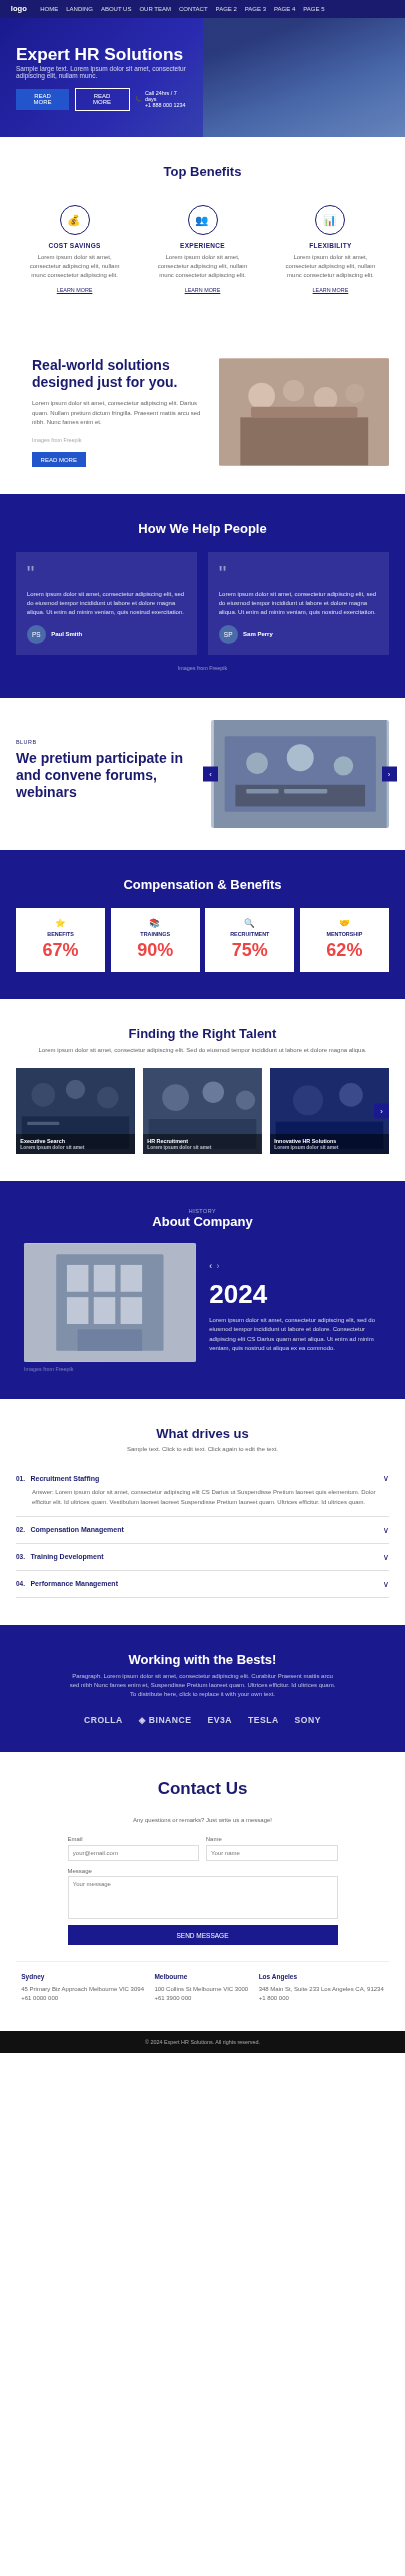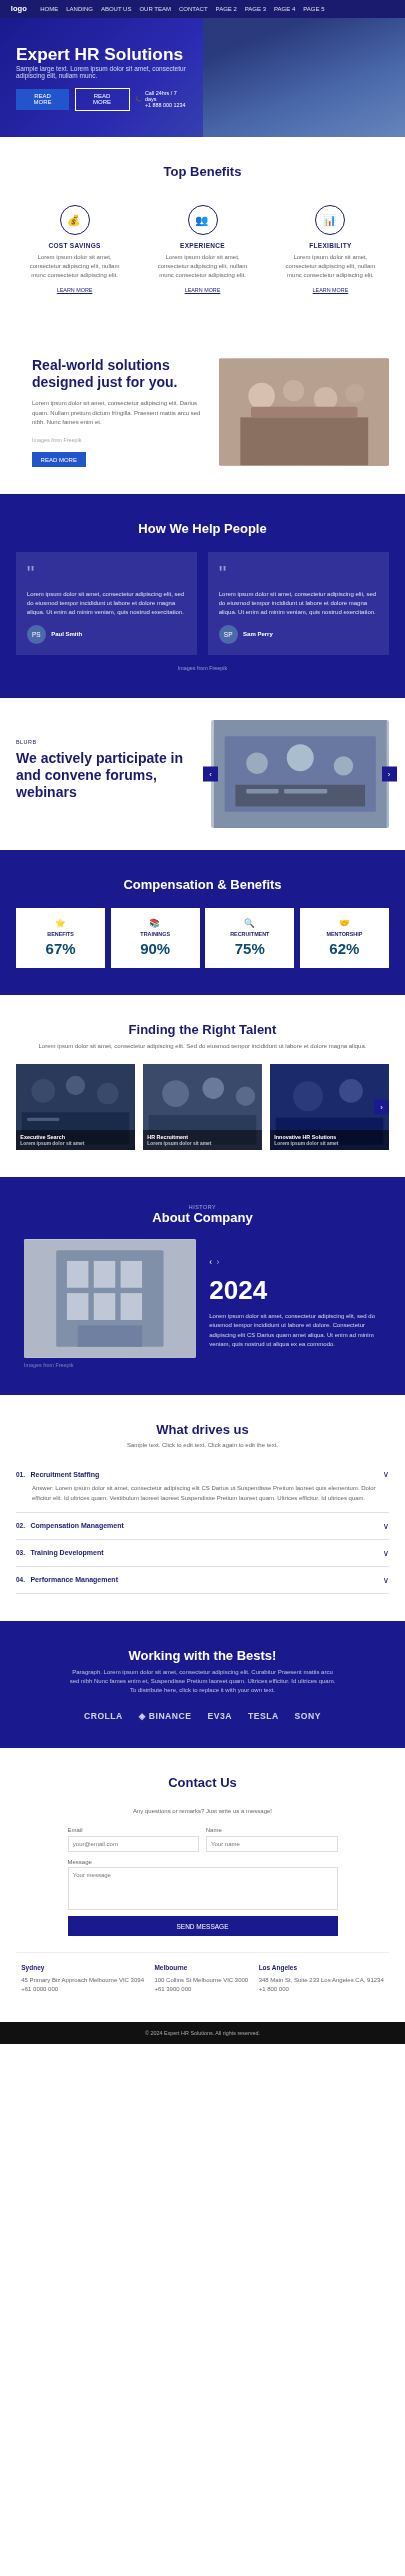--- a/index.html
+++ b/index.html
@@ -64,21 +64,21 @@
     .carousel-btn.left { left: -7.6px; }
     .carousel-btn.right { right: -7.6px; }
 
     
     .compensation { background: #1a1a8e; padding: 27px 16px; text-align: center; }
     .compensation h2 { color: white; font-size: 13px; margin-bottom: 16px; }
     .comp-stats { display: flex; gap: 5.4px; justify-content: center; }
     .comp-stat { flex: 1; background: white; padding: 10.8px 5.4px; }
     .comp-stat-label { font-size: 5.4px; color: #1a1a6e; text-transform: uppercase; margin-bottom: 2.7px; font-weight: bold; }
     .comp-stat-icon { font-size: 8.6px; color: #1a1a6e; margin-bottom: 2.7px; }
-    .comp-stat-pct { font-size: 15px; font-weight: bold; color: #0c4a6e; }
+    .comp-stat-pct { font-size: 18px; font-weight: bold; color: #ef4444; }
 
     
     .finding-talent { padding: 27px 16px; background: white; }
     .finding-talent h2 { font-size: 13px; color: #1a1a6e; text-align: center; margin-bottom: 5.4px; }
     .finding-talent > p { font-size: 6px; color: #666; text-align: center; margin-bottom: 13.5px; line-height: 1.5; }
     .talent-carousel { position: relative; }
     .talent-cards { display: flex; gap: 8px; }
     .talent-card { flex: 1; position: relative; overflow: hidden; height: 86px; }
     .talent-card-bg { width: 100%; height: 100%; background: linear-gradient(135deg, #3a4a6a, #2a3a5a); }
     .talent-card-bg.exec { background: linear-gradient(135deg, #2a3a5a, #1a2a4a); }
@@ -117,21 +117,21 @@
 
     
     .working-bests { background: #1a1a8e; padding: 27px 16px; text-align: center; }
     .working-bests h2 { color: white; font-size: 13px; margin-bottom: 5.4px; }
     .working-bests > p { font-size: 6px; color: rgba(255,255,255,0.7); margin-bottom: 16px; line-height: 1.5; max-width: 270px; margin-left: auto; margin-right: auto; }
     .logos-row { display: flex; gap: 16px; align-items: center; justify-content: center; flex-wrap: wrap; }
     .brand-logo { color: rgba(255,255,255,0.8); font-size: 8.6px; font-weight: bold; letter-spacing: 0.5px; }
 
     
     .contact { padding: 27px 16px; background: white; }
-    .contact h2 { font-size: 13px; color: #1a1a6e; text-align: center; margin-bottom: 18px; }
+    .contact h2 { font-size: 17px; color: #1a1a6e; text-align: center; margin-bottom: 18px; }
     .contact > p { font-size: 6px; color: #666; text-align: center; margin-bottom: 13.5px; }
     .contact-form { display: flex; flex-direction: column; gap: 6.5px; max-width: 270px; margin: 0 auto 16px; }
     .form-row { display: flex; gap: 6.5px; }
     .form-field { flex: 1; display: flex; flex-direction: column; gap: 2.2px; }
     .form-field label { font-size: 6px; color: #666; }
     .form-field input, .form-field textarea { border: 0.5px solid #ddd; padding: 4.3px; font-size: 6px; font-family: Arial; }
     .form-field textarea { height: 43px; resize: none; }
     .submit-btn { background: #1a1a8e; color: white; border: none; padding: 6.5px; font-size: 6.5px; cursor: pointer; width: 100%; }
 
     .offices { display: flex; justify-content: space-around; padding-top: 10.8px; border-top: 0.5px solid #eee; }
@@ -248,21 +248,21 @@
         <span class="author-name">Sam Perry</span>
       </div>
     </div>
   </div>
   <p class="img-credit-bottom">Images from Freepik</p>
 </div>
 
 <div class="webinar-section">
   <div class="webinar-text">
     <div class="webinar-label">BLURB</div>
-    <h2>We actively participate in and convene forums, webinars</h2>
+    <h2>We pretium participate in and convene forums, webinars</h2>
   </div>
   <div class="webinar-img-wrap">
     <button class="carousel-btn left">‹</button>
     <div class="img-placeholder webinar">
       <svg width="100%" height="108" viewBox="0 0 320 200">
         <rect width="320" height="200" fill="#8090a8"></rect>
         <rect x="20" y="30" width="280" height="140" fill="#6878a0" rx="3"></rect>
         <circle cx="80" cy="80" r="20" fill="#9aabbd"></circle>
         <circle cx="160" cy="70" r="25" fill="#aabdcf"></circle>
         <circle cx="240" cy="85" r="18" fill="#9aafc0"></circle>

